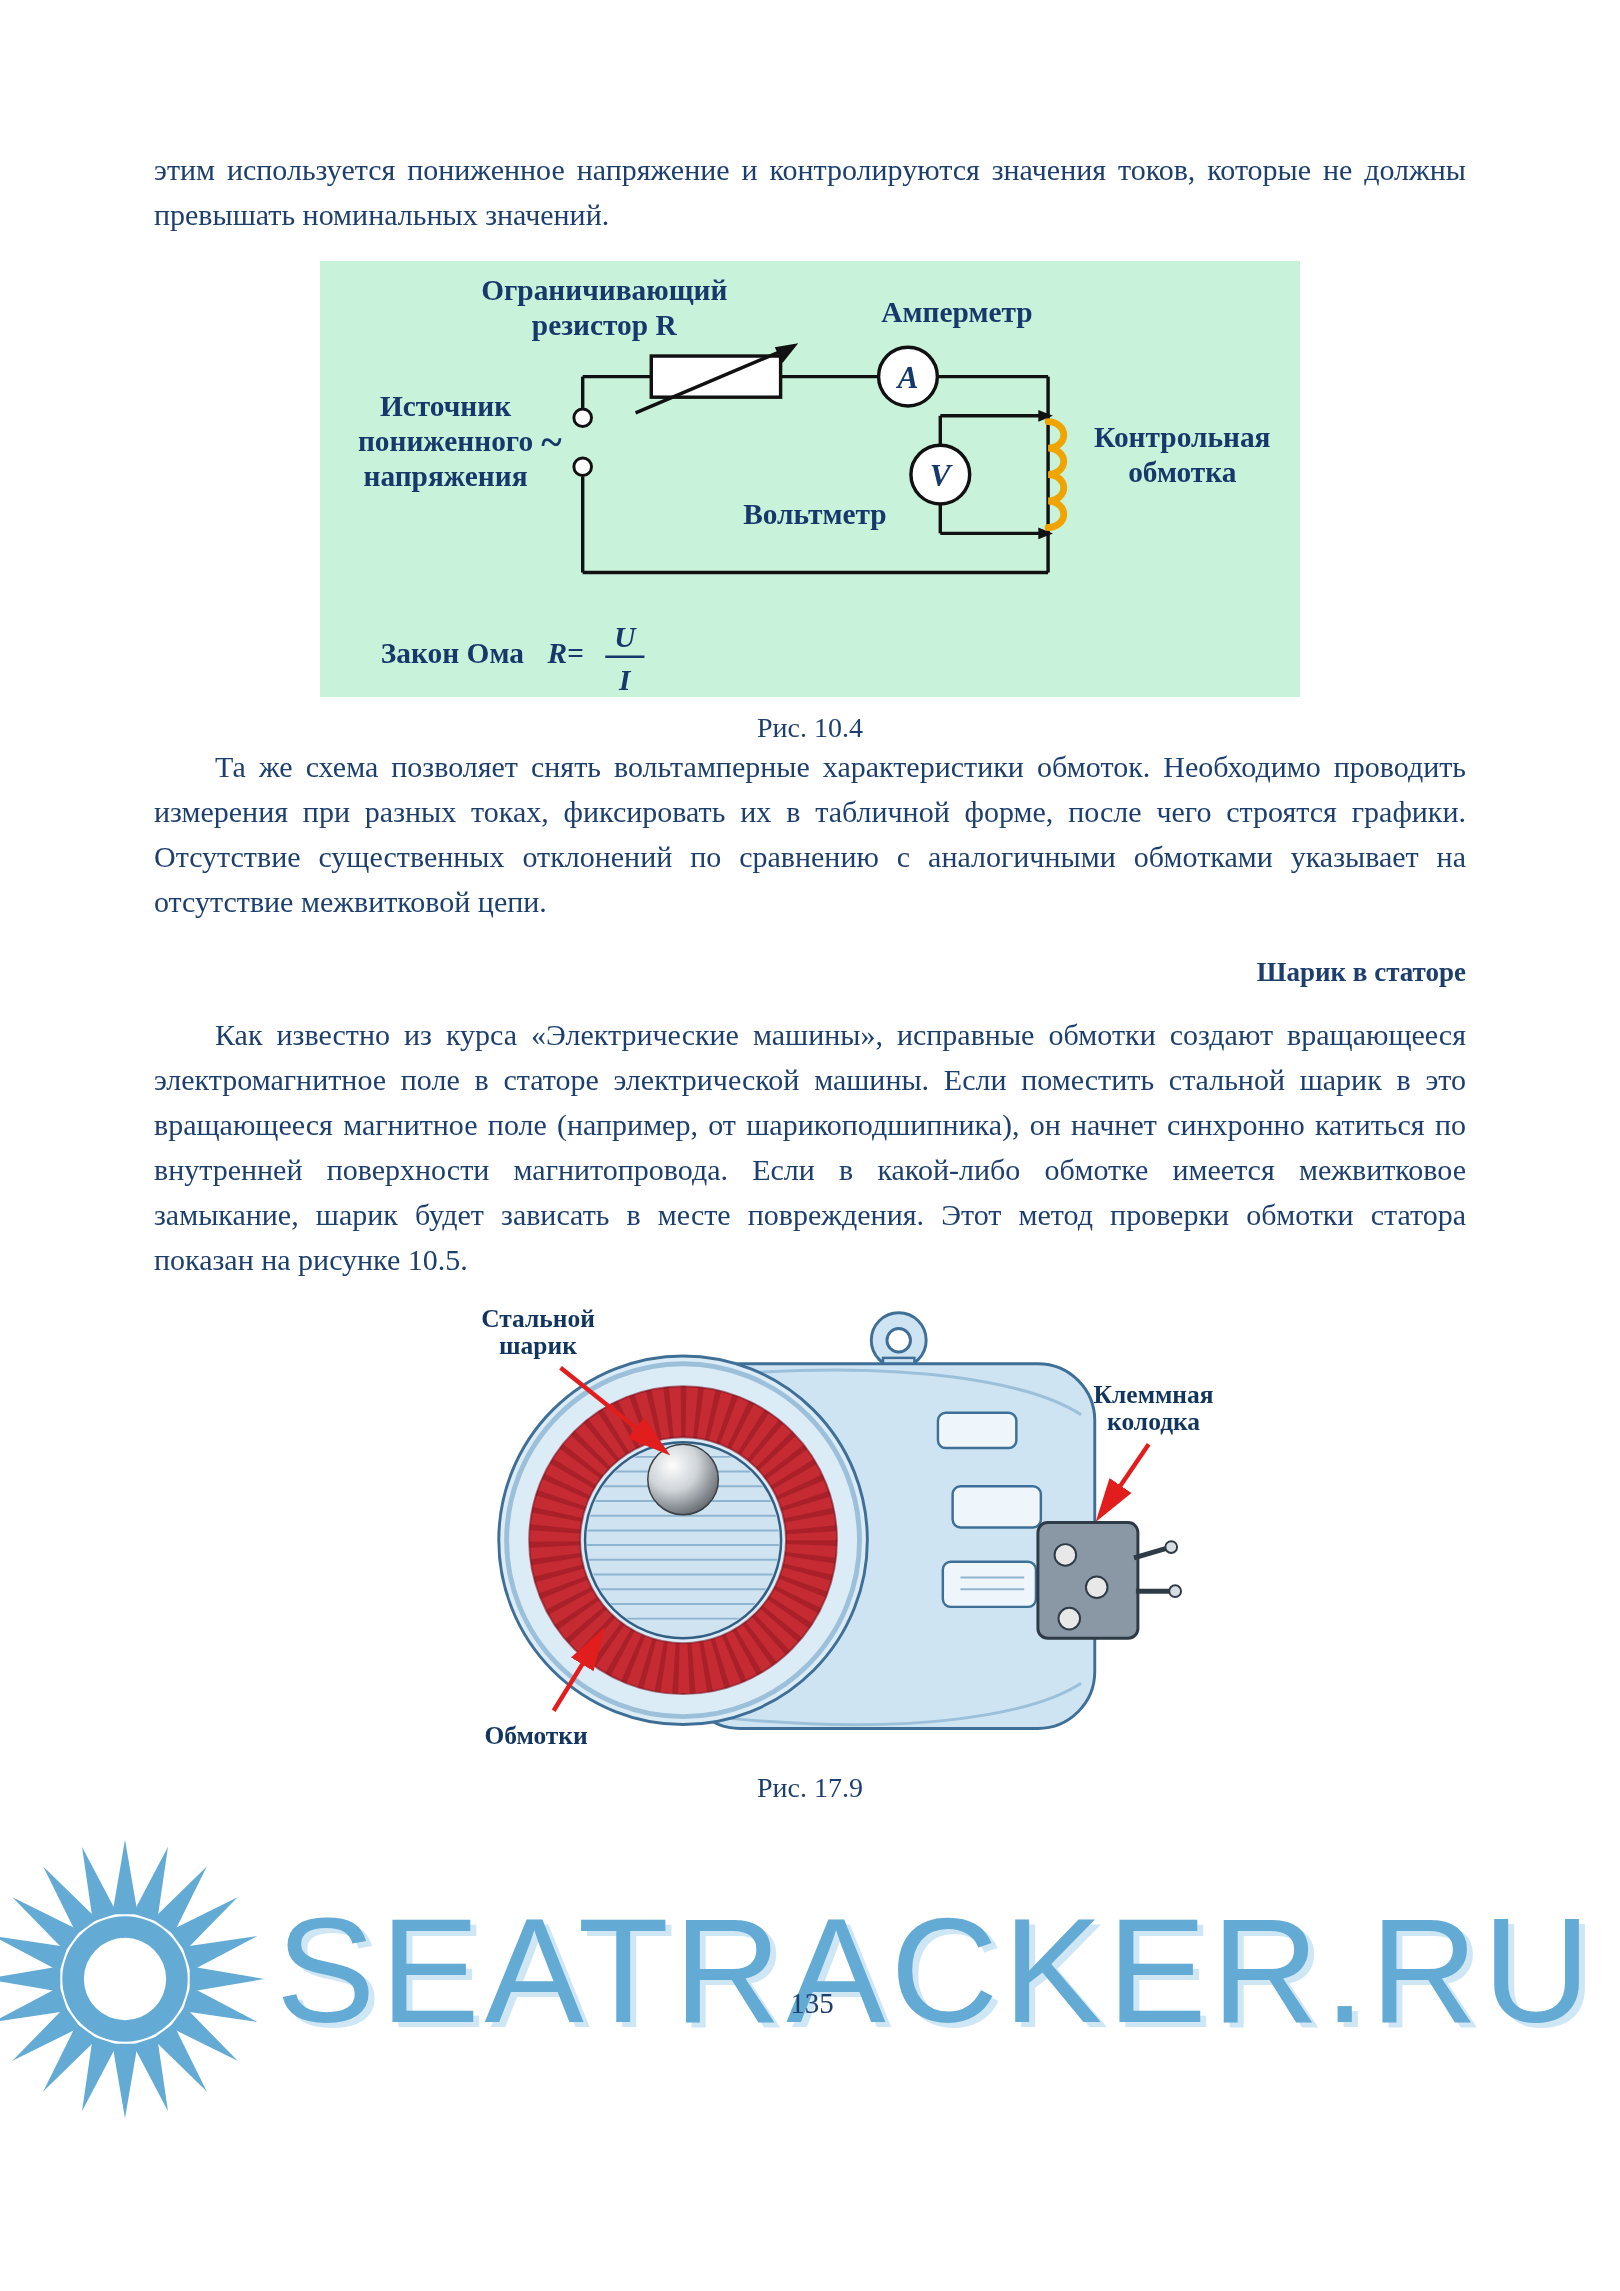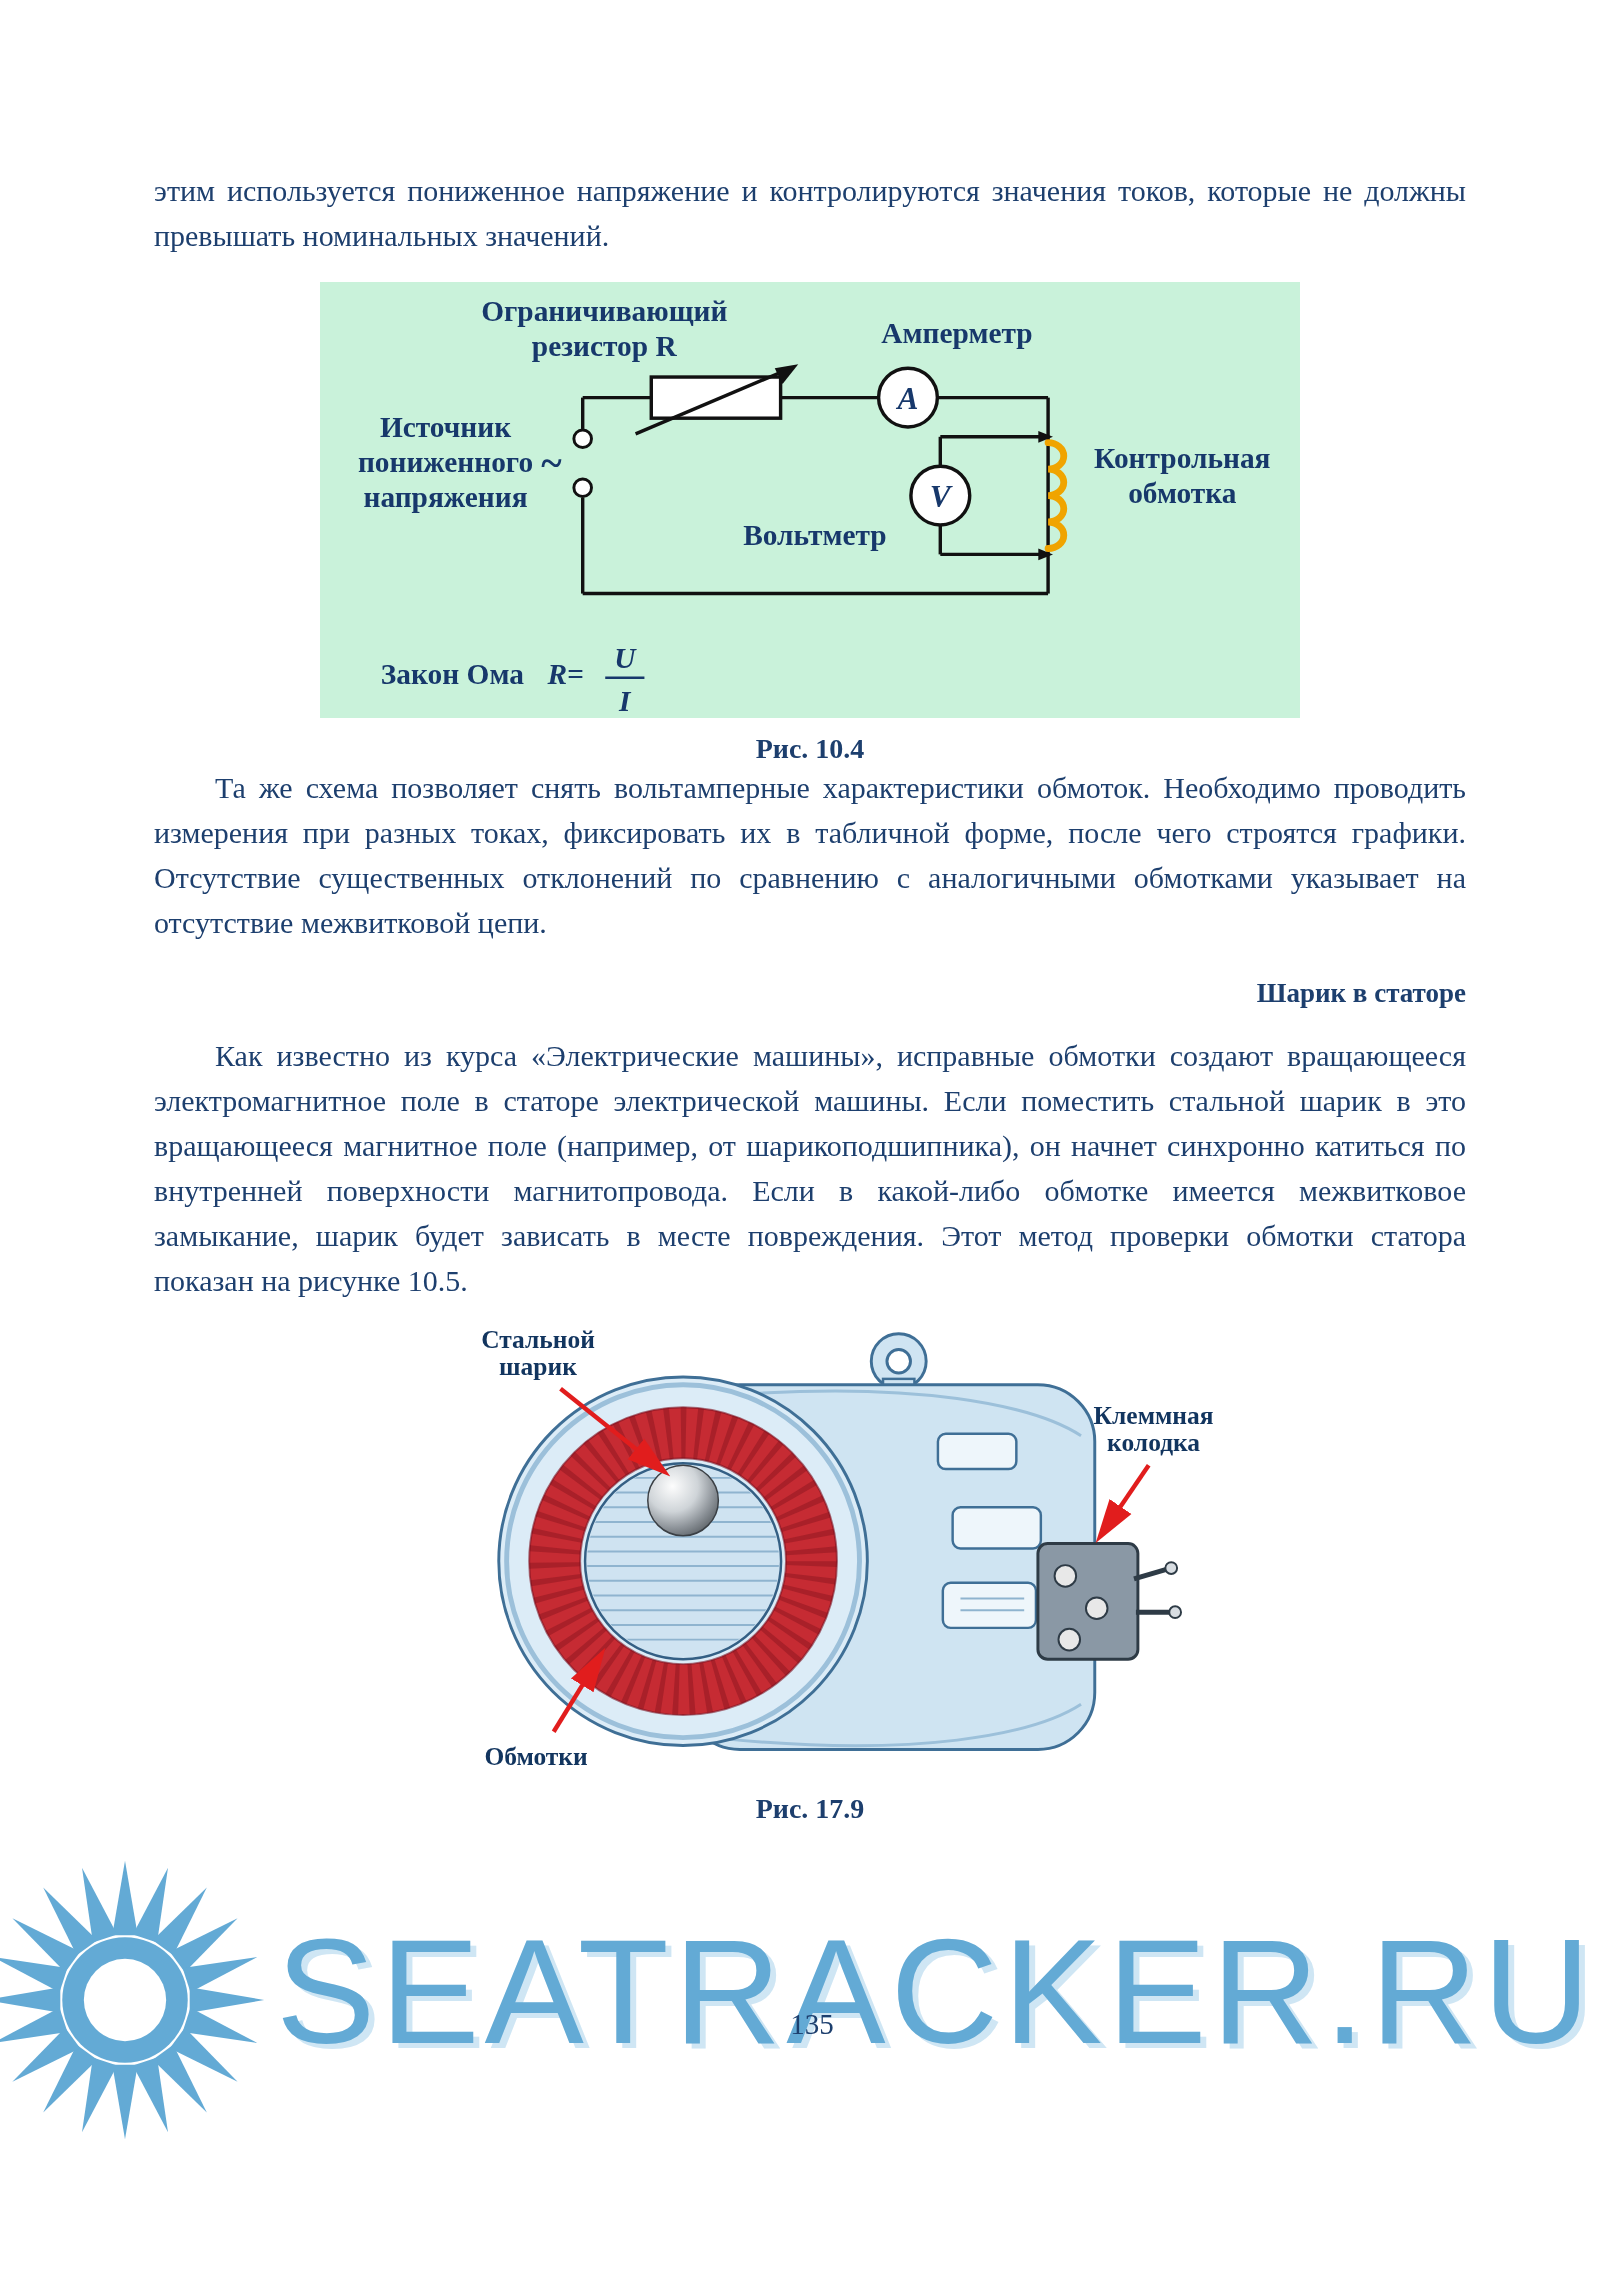--- a/index.html
+++ b/index.html
@@ -1,35 +1,34 @@
 <!DOCTYPE html>
 <html><head>
 <meta charset="utf-8">
 <style>
   * { margin:0; padding:0; box-sizing:border-box; }
   html,body { background:#ffffff; }
   .page {
     position:relative; width:1620px; height:2128px; overflow:hidden;
     background:#ffffff; color:#1d3f6e;
     font-family:"Liberation Serif", serif;
-    margin-top:21px;
   }
   .content { position:absolute; left:154px; top:147px; width:1312px; }
   p.body { font-size:30px; line-height:1.5; text-align:justify; text-indent:61px; }
   p.noindent { text-indent:0; }
   .fig1 { width:980px; height:436px; margin:23.5px auto 0; background:#c9f2da; }
   .fig1 svg, .fig2 svg { display:block; }
   .fig1 text {
     font-family:"Liberation Serif", serif; fill:#17386b;
     font-weight:bold; font-size:30px;
   }
   .fig1 text.sym { font-style:italic; font-size:32px; }
   .fig1 text.math { font-style:italic; }
   .fig1 text.tilde { font-size:40px; }
-  .caption-num { text-align:center; font-weight:bold; font-size:28px; margin-top:15.7px; }
+  .caption-num { text-align:center; font-weight:normal; font-size:28px; margin-top:15.7px; }
   .caption-text { text-align:center; font-size:27.4px; margin-top:7.8px; }
   .after-caption { margin-top:19.6px; }
   h2.section { text-align:right; font-size:27px; font-weight:bold; margin:33px 0 23.5px; }
   .fig2 { width:843px; height:461px; margin:13.7px auto 0; }
   .fig2 text {
     font-family:"Liberation Serif", serif; fill:#12355f;
     font-weight:bold; font-size:26px;
   }
   .watermark { position:absolute; left:0; right:0; bottom:19.6px; height:265px; z-index:1; }
   .wm-text {

